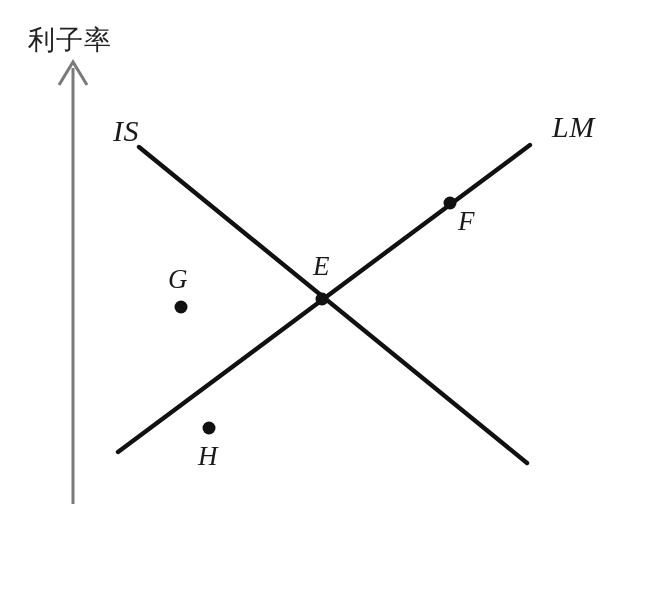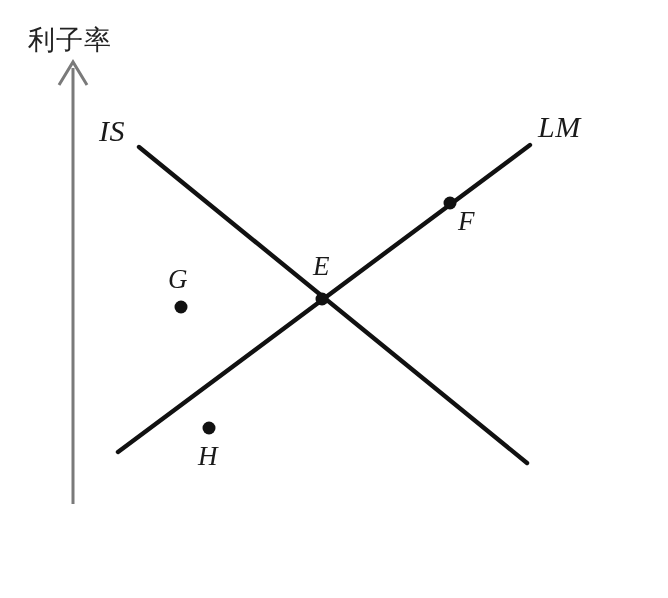--- a/index.html
+++ b/index.html
@@ -27,20 +27,21 @@
     white-space: nowrap;
     color: #1a1a1a;
     line-height: 1;
     user-select: none;
   }
   .curve-label {
     font-family: "Liberation Serif", serif;
     font-style: italic;
     font-size: 30px;
     letter-spacing: 0.5px;
+    margin-left: 14px;
   }
   .point-label {
     font-family: "Liberation Serif", serif;
     font-style: italic;
     font-size: 27px;
   }
   .axis-label-y {
     font-family: "DejaVu Sans", sans-serif;
     font-size: 27px;
     color: #222222;

